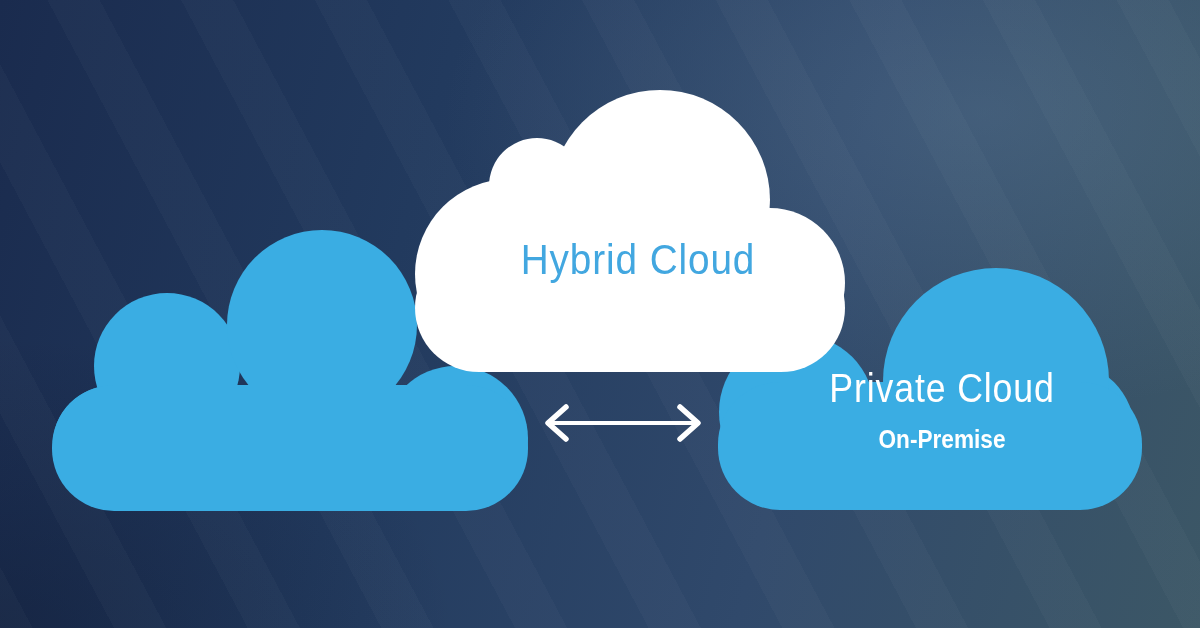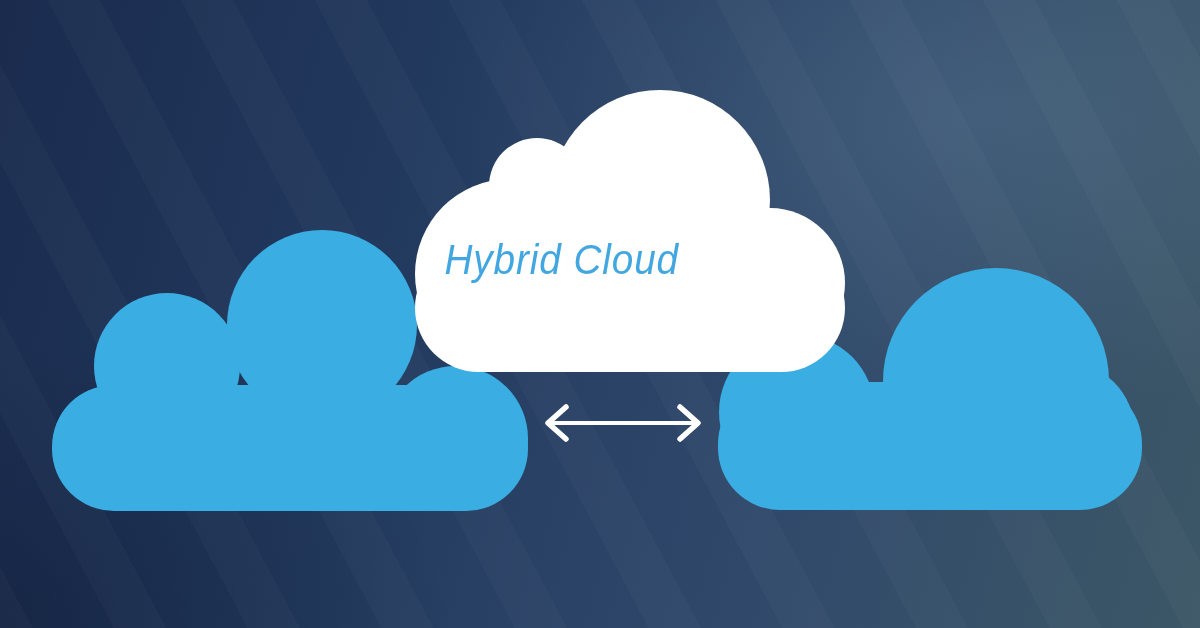--- a/index.html
+++ b/index.html
@@ -50,21 +50,21 @@
   .white .base   { left: 0; bottom: 0; width: 100%; height: 128px; border-radius: 64px; }
 
   
   .cloud.private { left: 718px; top: 268px; width: 424px; height: 242px; z-index: 1; }
   .private .b-main { left: 165px; top: 0px;  width: 226px; height: 226px; }
   .private .b-left { left: 1px;   top: 66px; width: 156px; height: 156px; }
   .private .b-right{ left: 273px; top: 93px; width: 144px; height: 144px; }
   .private .base   { left: 0; bottom: 0; width: 100%; height: 128px; border-radius: 62px; }
 
   
-  .txt { position: absolute; width: 100%; text-align: left; z-index: 3; font-style: italic; }
+  .txt { position: absolute; width: 100%; text-align: center; z-index: 3; }
   .label {
     color: var(--side_text);
     font-size: 41px; font-weight: 400;
     line-height: 1.05; letter-spacing: 1px;
     transform: scaleX(0.87);
   }
   .sub {
     color: var(--side_text);
     font-size: 26px; font-weight: 700;
     line-height: 1.1;
@@ -98,20 +98,24 @@
     <div class="bump b-right"></div>
     <div class="bump b-main"></div>
     <div class="base"></div>
   </div>
 
   <div class="cloud private">
     <div class="bump b-left"></div>
     <div class="bump b-right"></div>
     <div class="bump b-main"></div>
     <div class="base"></div>
+    <div class="txt">
+      <div class="label">Private Cloud</div>
+      <div class="sub">On-Premise</div>
+    </div>
   </div>
 
   <div class="cloud white">
     <div class="bump b-top"></div>
     <div class="bump b-left"></div>
     <div class="bump b-right"></div>
     <div class="bump b-main"></div>
     <div class="base"></div>
     <div class="txt">
       <div class="label">Hybrid Cloud</div>

